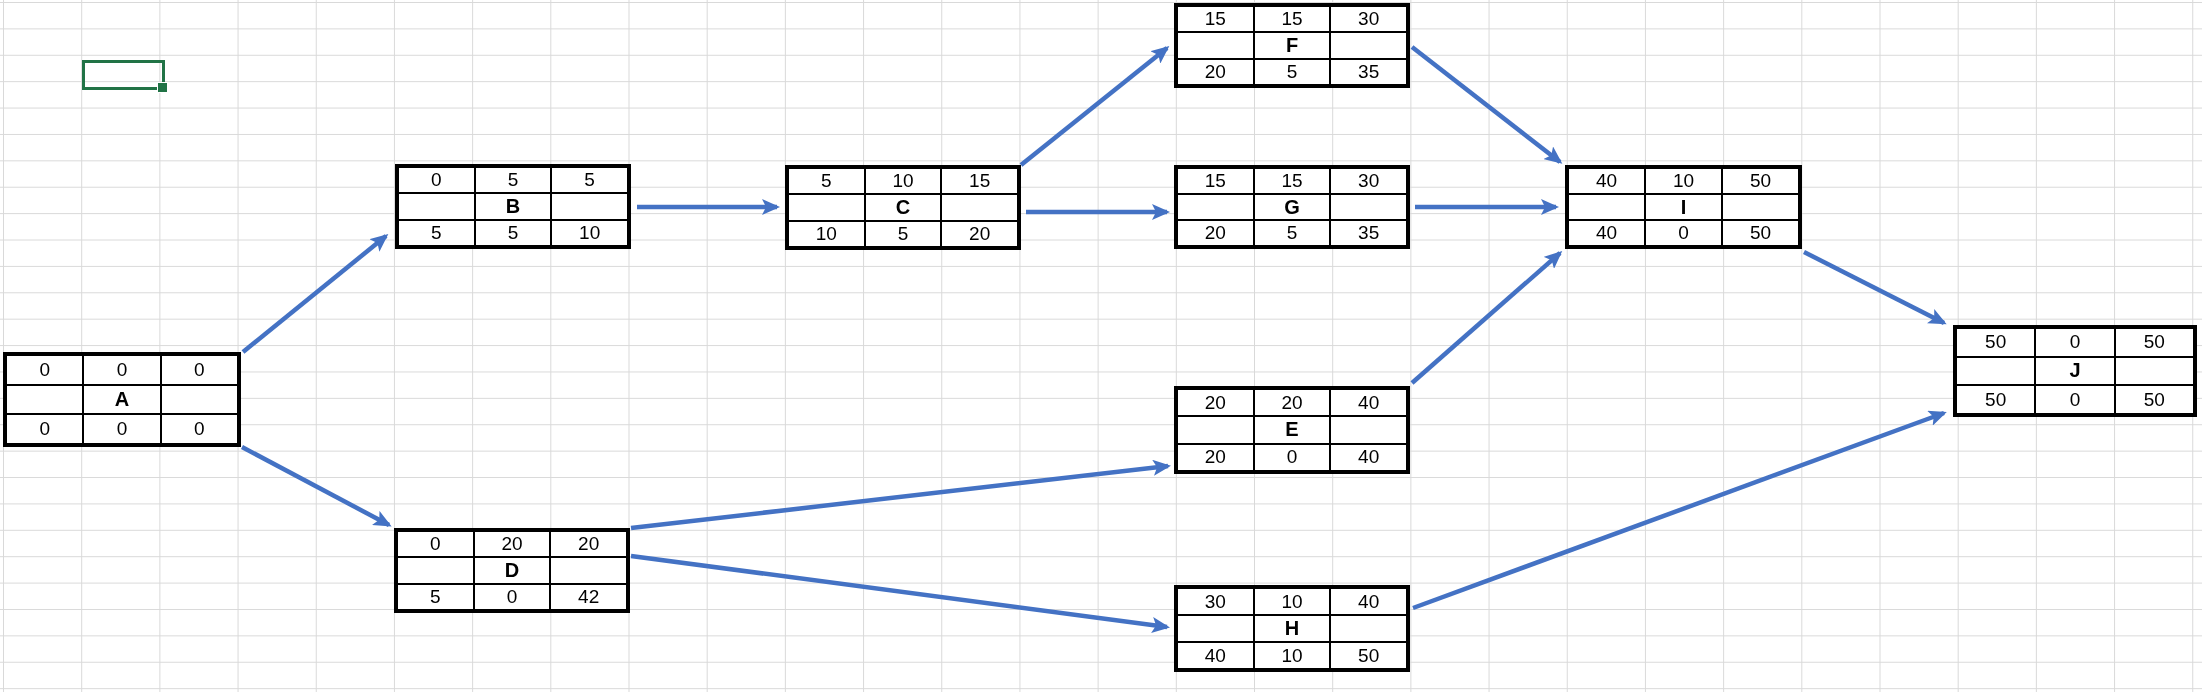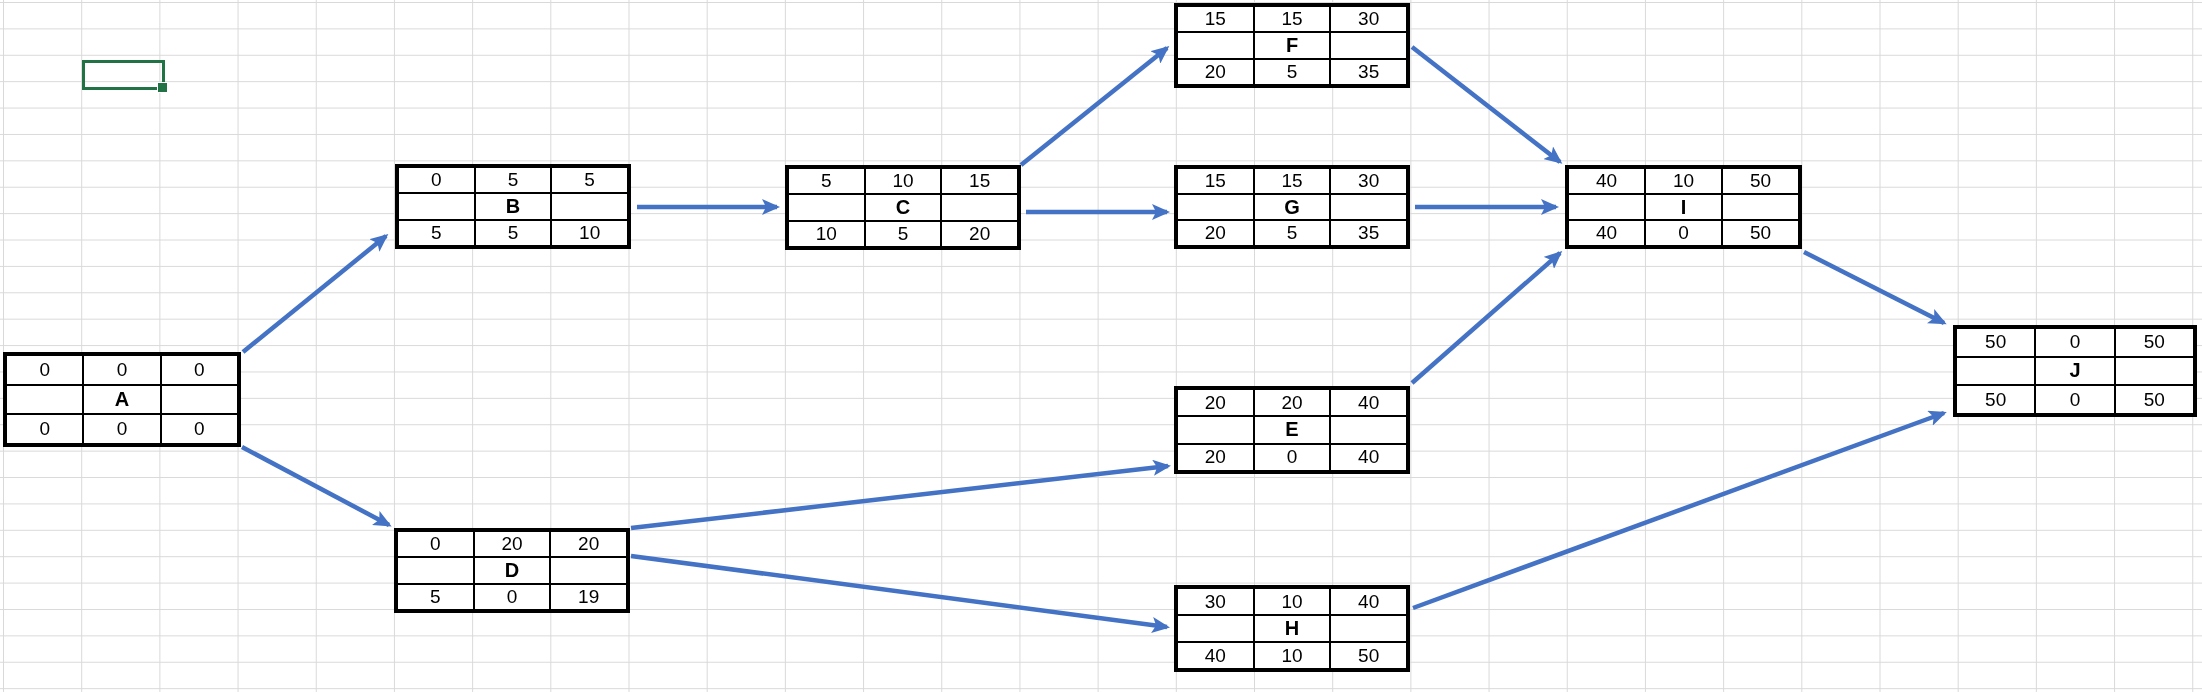--- a/index.html
+++ b/index.html
@@ -125,21 +125,21 @@
     </div>
     <div class="node" style="left: 394px; top: 528px; width: 236px; height: 85px;">
       <div class="cell">0</div>
       <div class="cell">20</div>
       <div class="cell">20</div>
       <div class="cell"></div>
       <div class="cell label">D</div>
       <div class="cell"></div>
       <div class="cell">5</div>
       <div class="cell">0</div>
-      <div class="cell">19</div>
+      <div class="cell">42</div>
     </div>
     <div class="node" style="left: 1174px; top: 386px; width: 236px; height: 88px;">
       <div class="cell">20</div>
       <div class="cell">20</div>
       <div class="cell">40</div>
       <div class="cell"></div>
       <div class="cell label">E</div>
       <div class="cell"></div>
       <div class="cell">20</div>
       <div class="cell">0</div>

